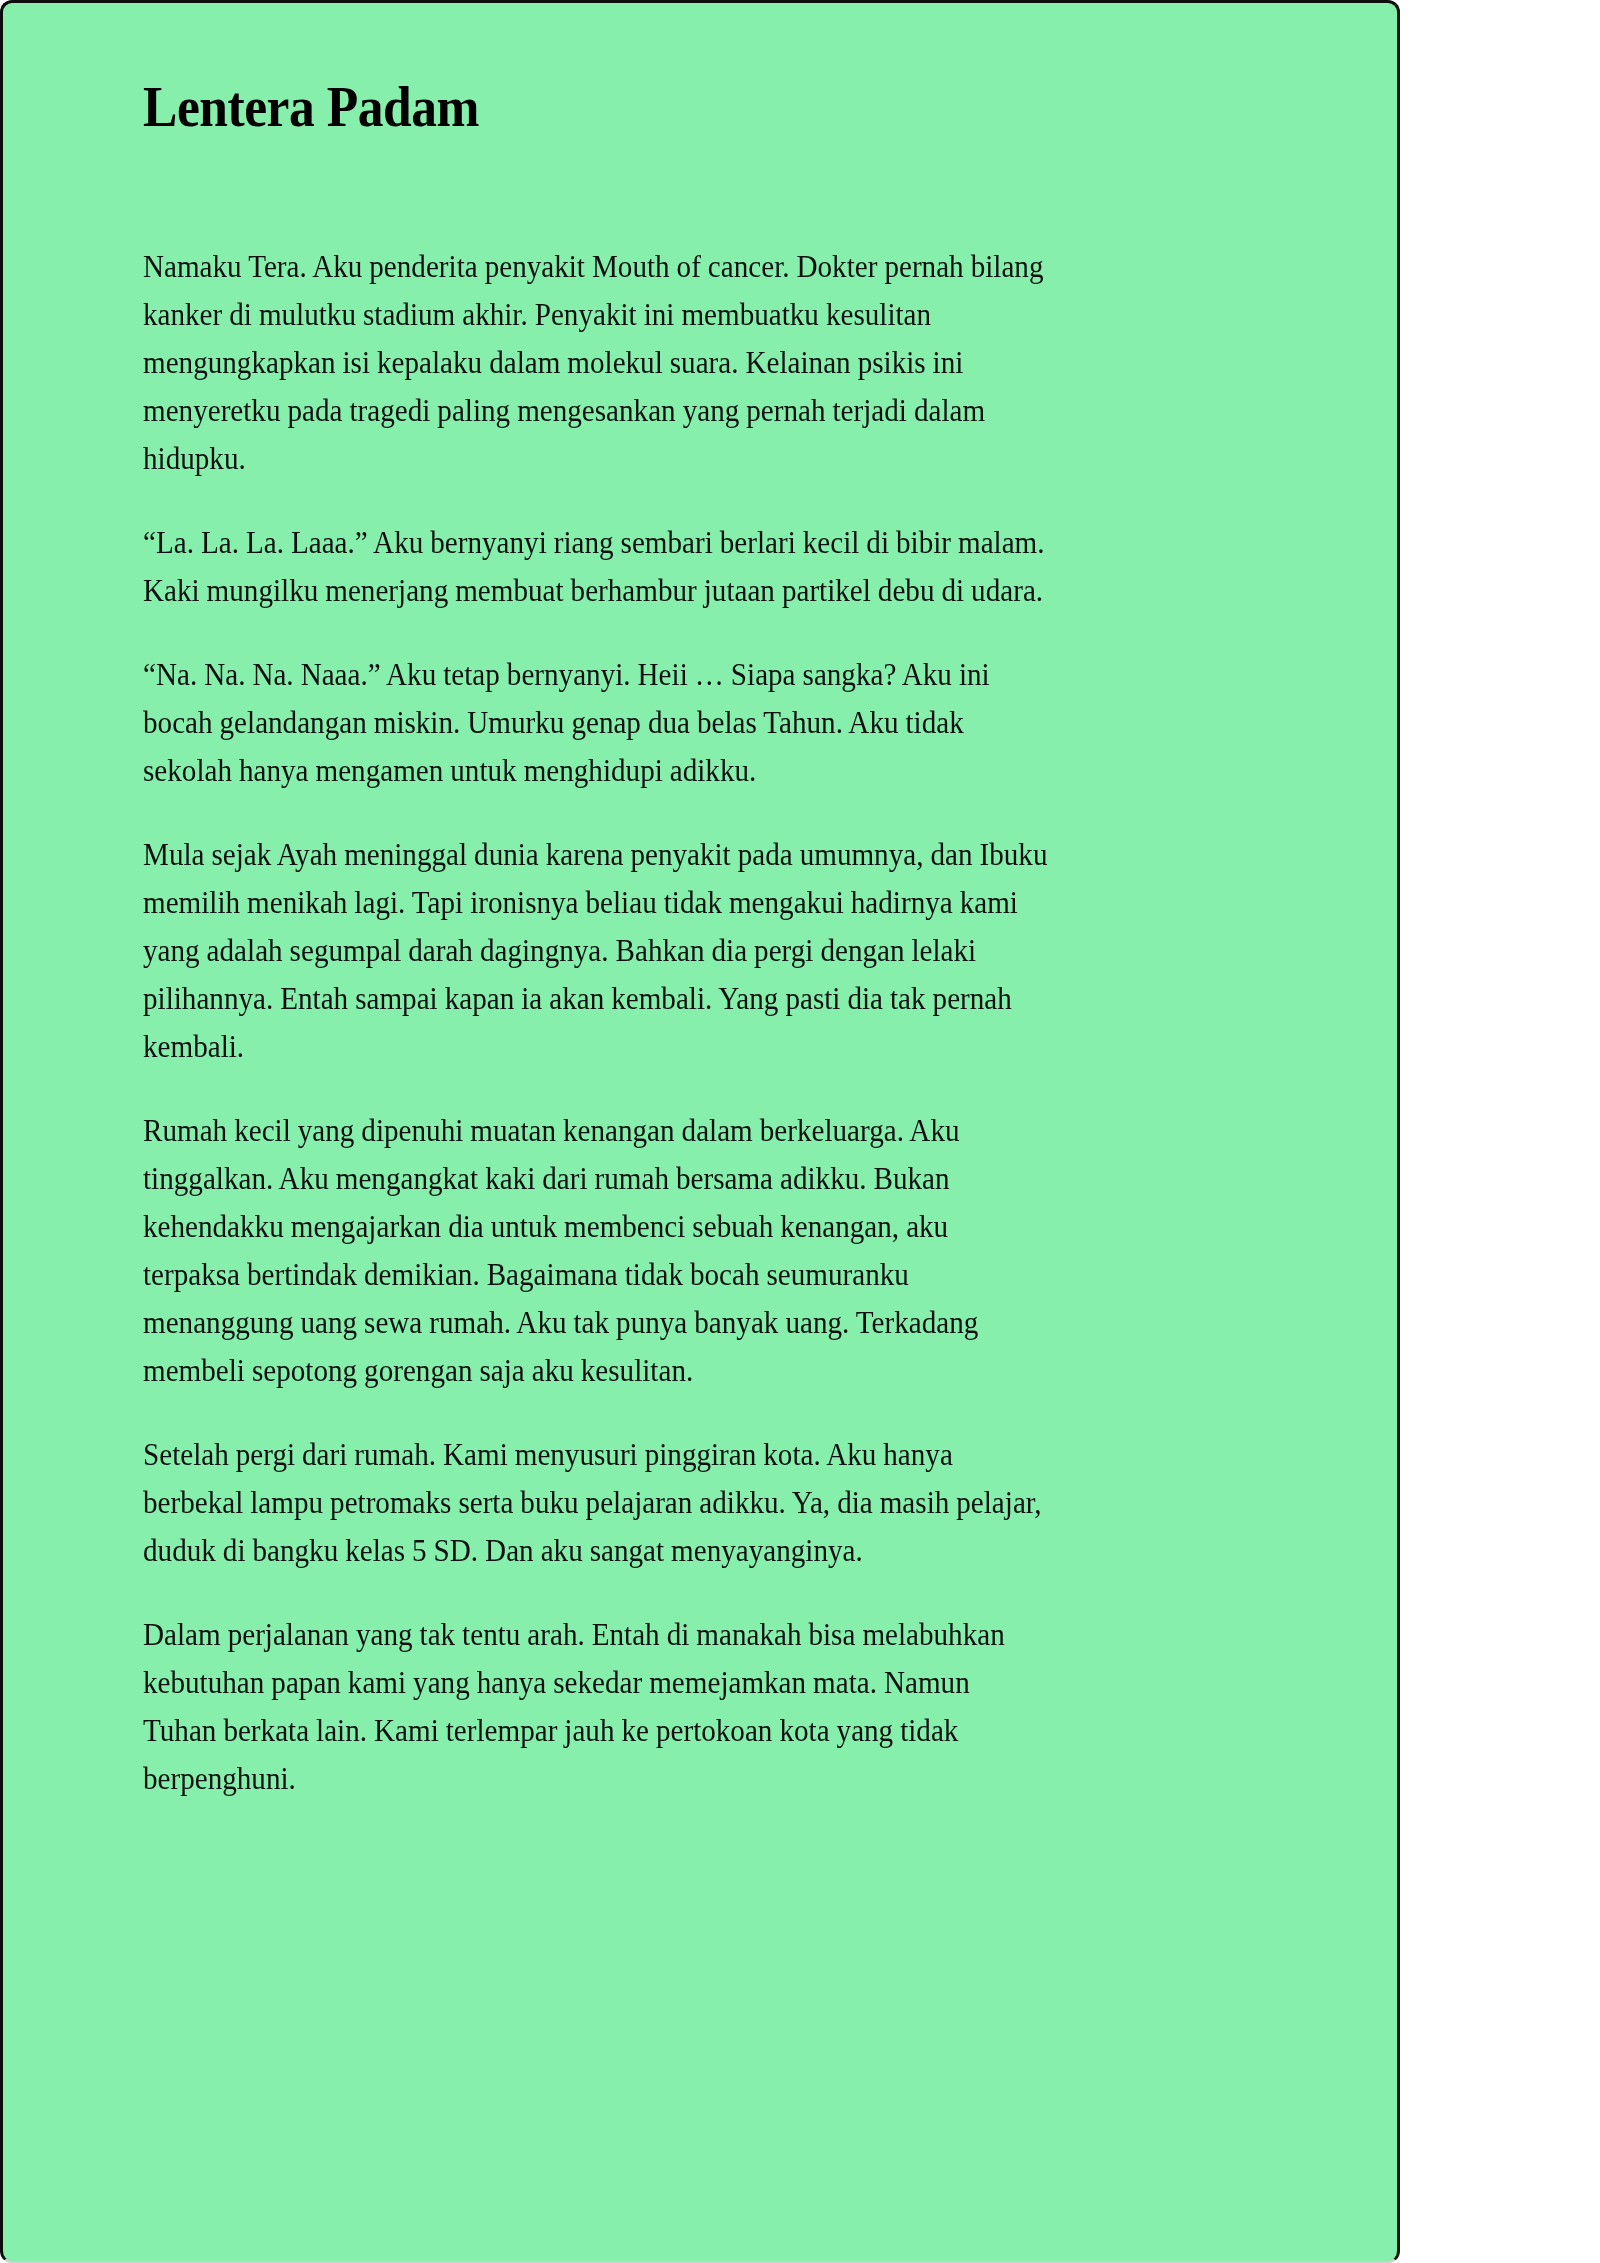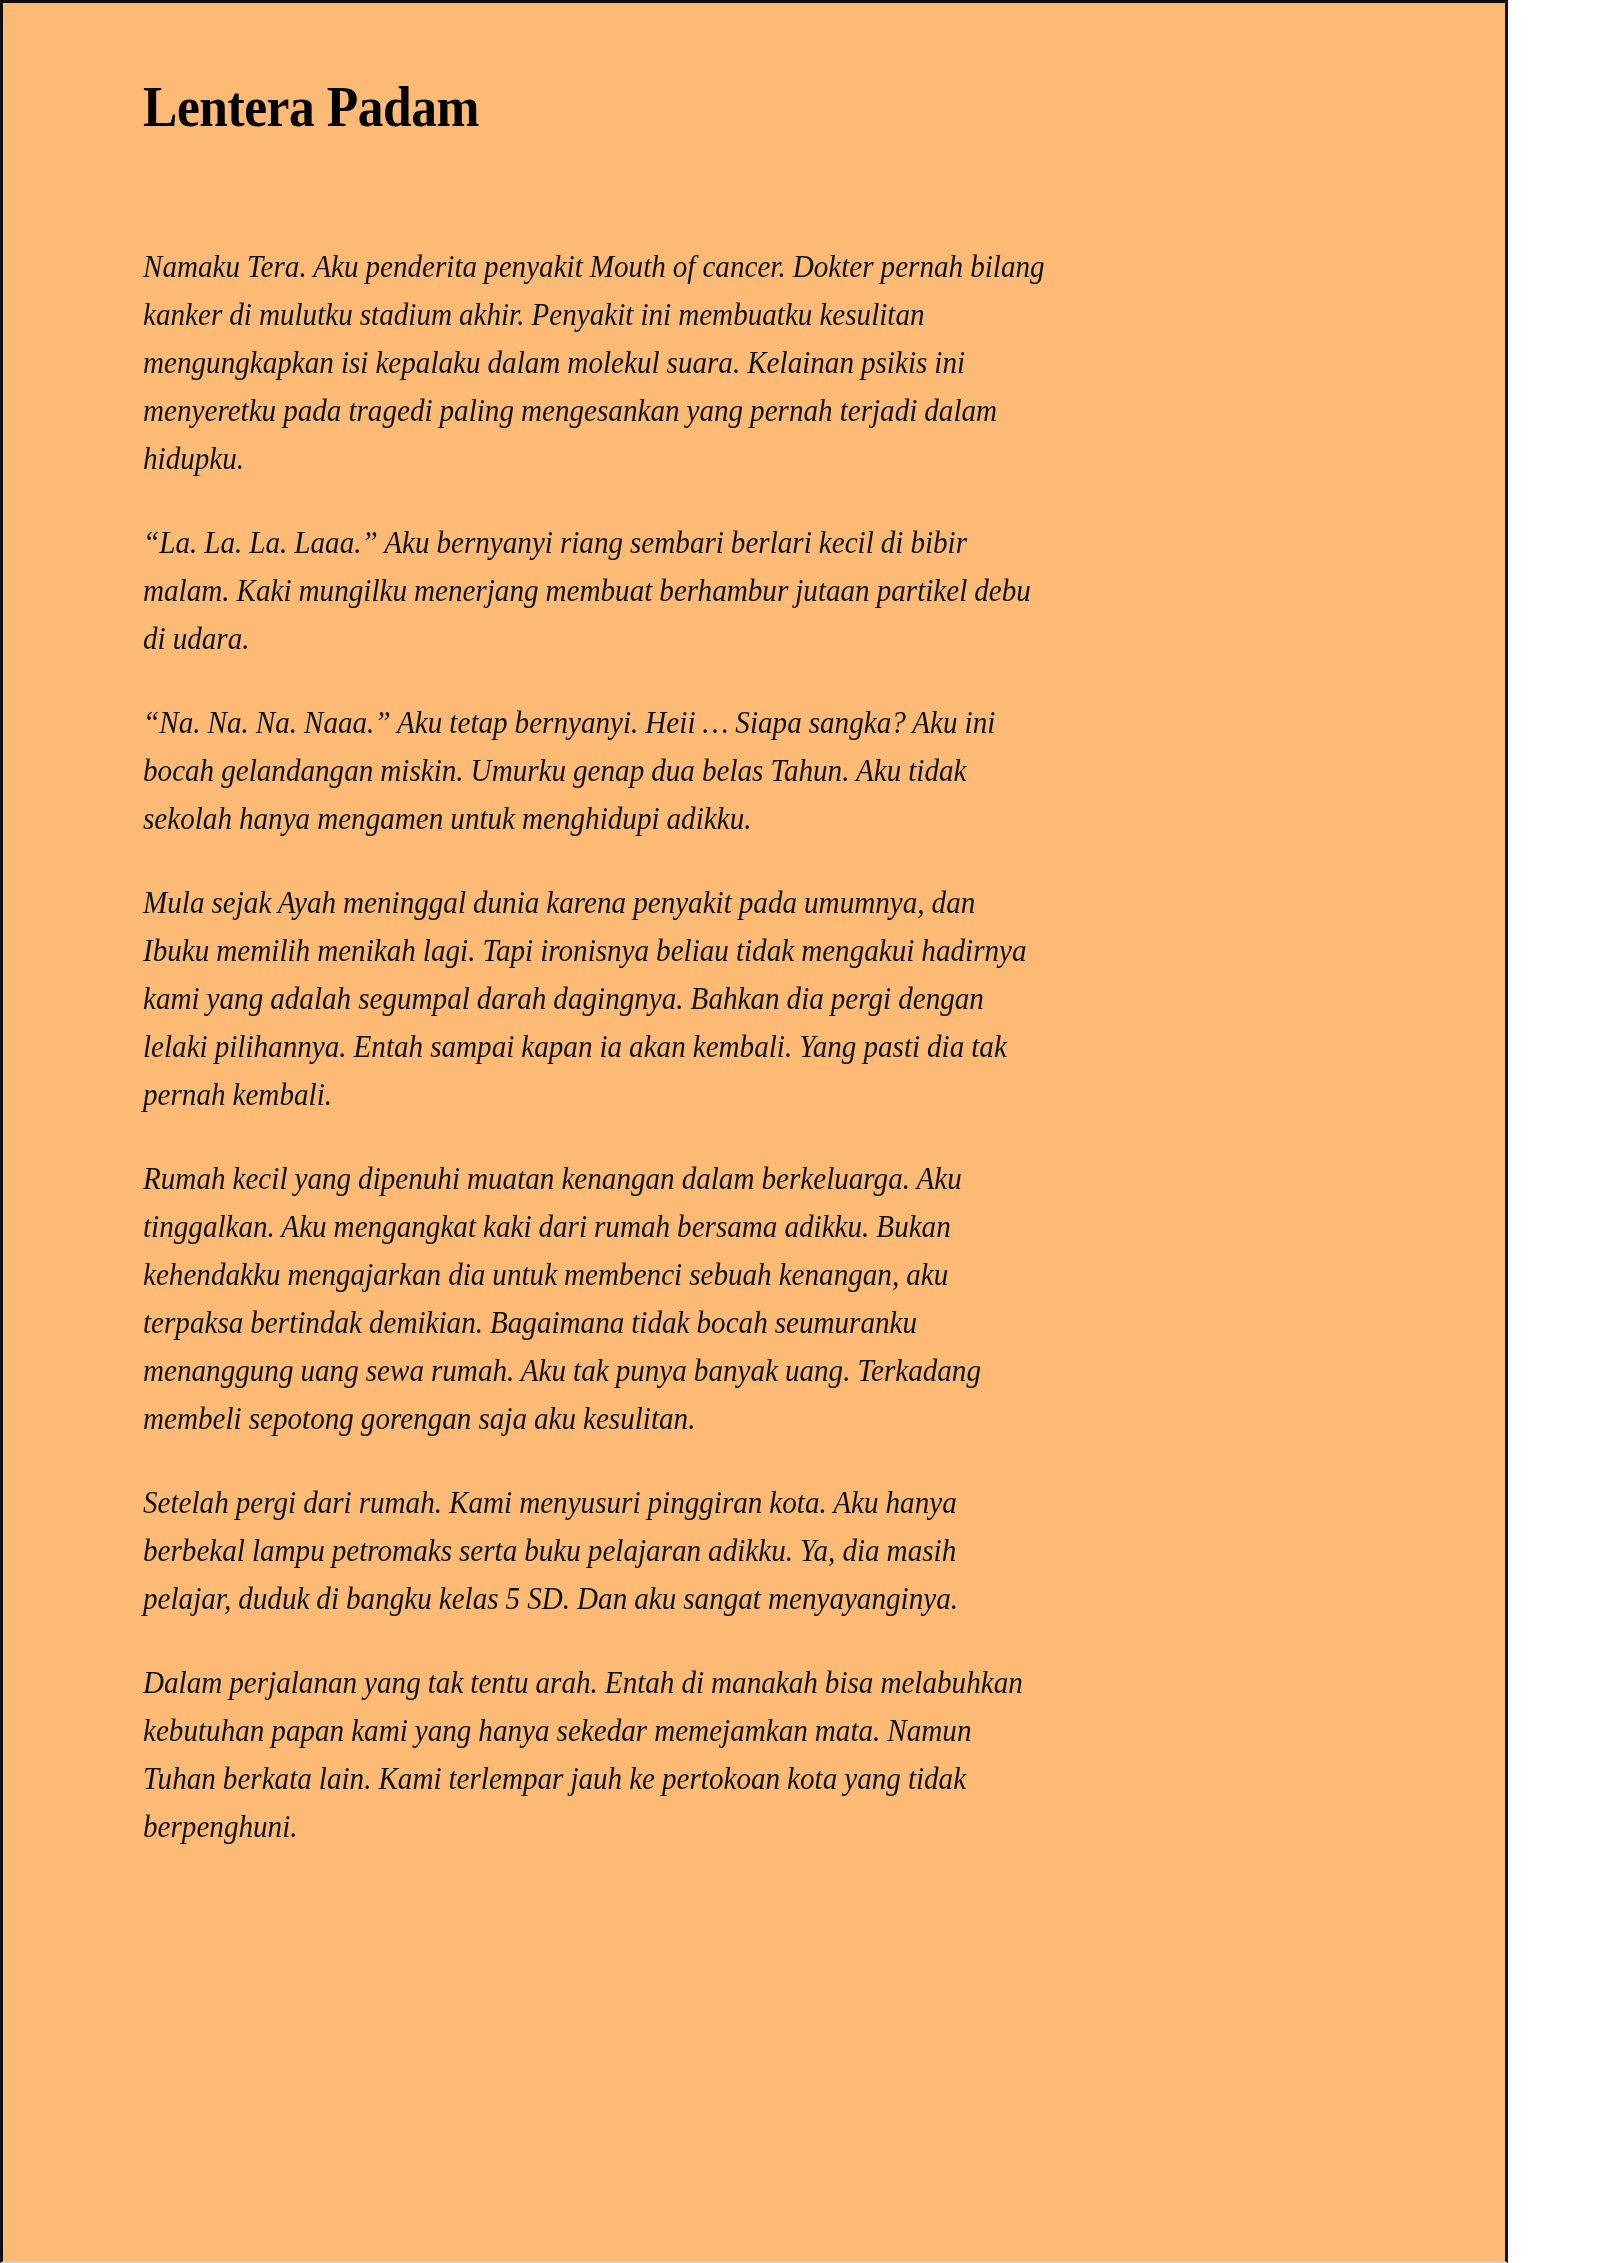--- a/index.html
+++ b/index.html
@@ -2,29 +2,30 @@
 <html><head>
 <meta charset="utf-8">
 <style>
   html, body {
     margin: 0;
     padding: 0;
     background: #ffffff;
   }
   .page {
     position: relative;
-    width: 1508px;
+    width: 1400px;
     height: 2263px;
-    background: #fdba74;
+    background: #86efac;
     box-sizing: border-box;
     border-top: 3px solid #0d0d0d;
     border-left: 3px solid #0d0d0d;
     border-right: 3px solid #151515;
     border-bottom: 2px solid #cfcfcf;
     overflow: hidden;
+    border-radius: 12px;
   }
   .content {
     position: absolute;
     left: 140px;
     top: 0;
     width: 905px;
   }
   .doc-title {
     font-family: "Liberation Serif", "DejaVu Serif", serif;
     font-weight: 700;
@@ -33,21 +34,20 @@
     letter-spacing: -0.5px;
     color: #000000;
     margin: 0;
     padding-top: 74px;
     transform: scaleX(0.92);
     transform-origin: left center;
     white-space: nowrap;
   }
   .body-block {
     padding-top: 104px;
-    font-style: italic;
   }
   p.para {
     font-family: "Liberation Serif", "DejaVu Serif", serif;
     font-size: 30.5px;
     line-height: 48px;
     color: #111111;
     margin: 0 0 36px 0;
     text-align: left;
     transform: scaleX(0.955);
     transform-origin: left top;

